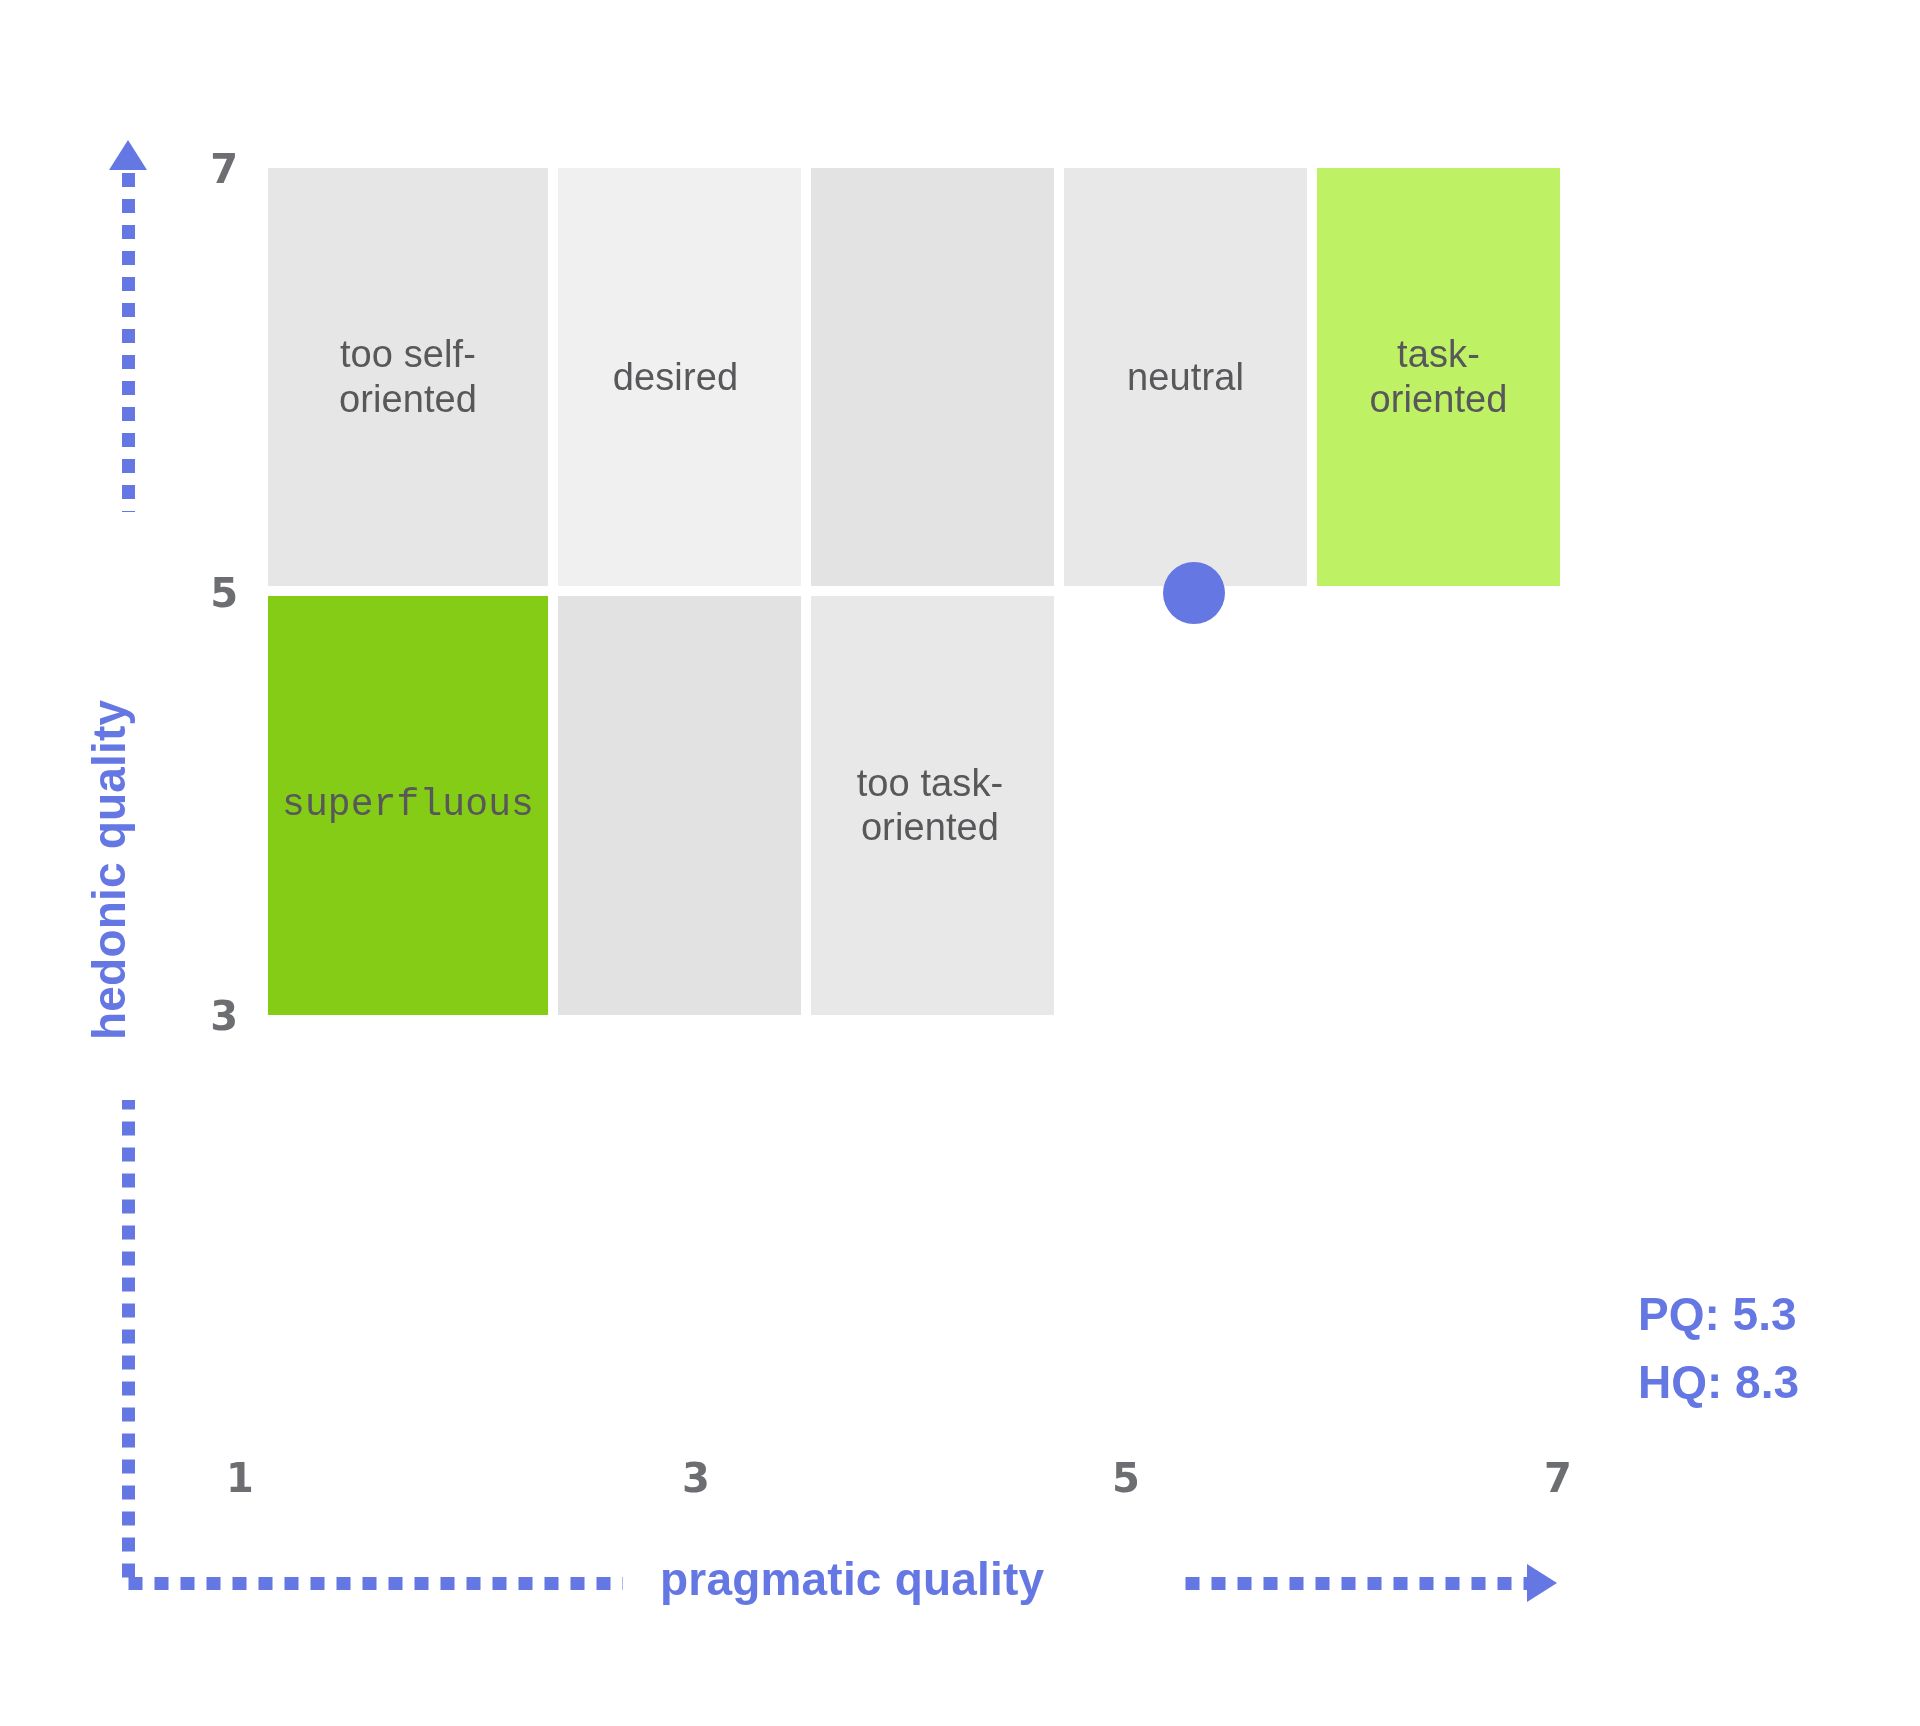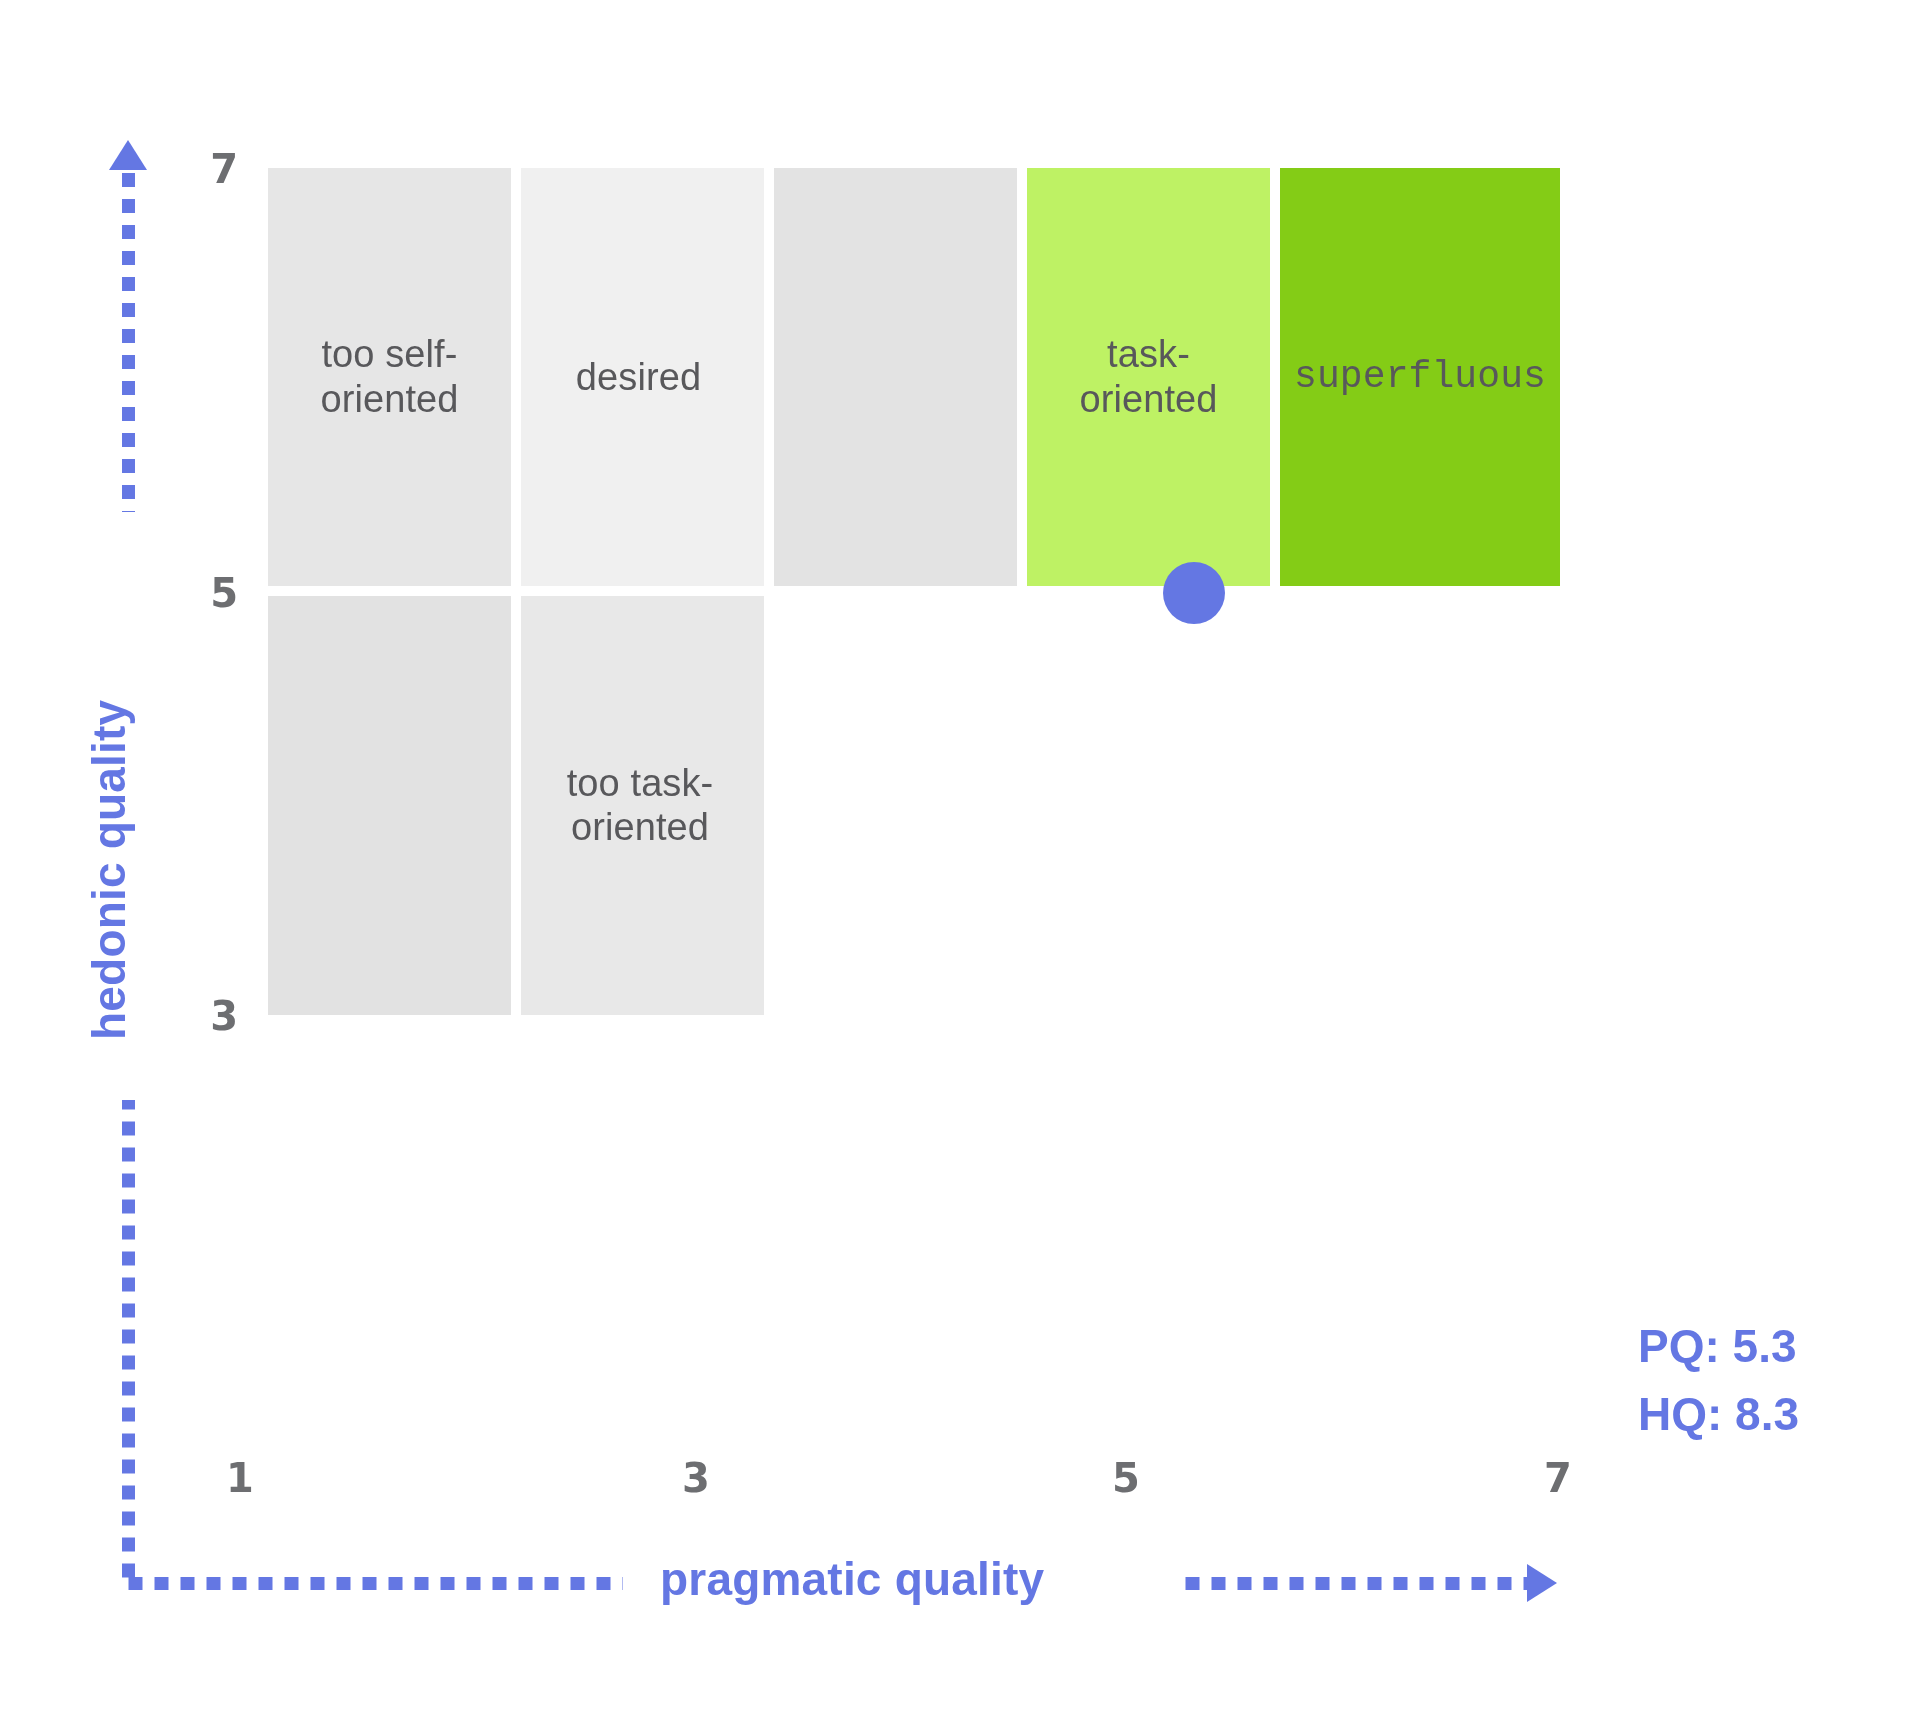--- a/index.html
+++ b/index.html
@@ -134,21 +134,20 @@
 
   
   #scores {
     position: absolute;
     left: 1638px;
     top: 1280px;
     color: #6477e3;
     font-size: 46px;
     font-weight: 700;
     line-height: 1.48;
-    margin-top: 32px;
   }
   #scores div { white-space: nowrap; }
 </style>
 </head>
 <body>
 
 <div id="stage">
 
   <div class="arrow-up" style="left:109px; top:140px;"></div>
   <div class="dots-v" style="left:122px; top:172px; height:340px;"></div>
@@ -176,20 +175,23 @@
       <span class="cell-label">too self-
 oriented</span>
     </div>
     <div class="cell c-r0-2">
       <span class="cell-label">desired</span>
     </div>
 
     <div class="cell c-r1-0">
       <span class="cell-label"></span>
     </div>
+    <div class="cell c-r1-1">
+      <span class="cell-label">neutral</span>
+    </div>
     <div class="cell c-r1-2">
       <span class="cell-label">task-oriented</span>
     </div>
 
     <div class="cell c-r2-0">
       <span class="cell-label">superfluous</span>
     </div>
     <div class="cell c-r2-1">
       <span class="cell-label"></span>
     </div>

